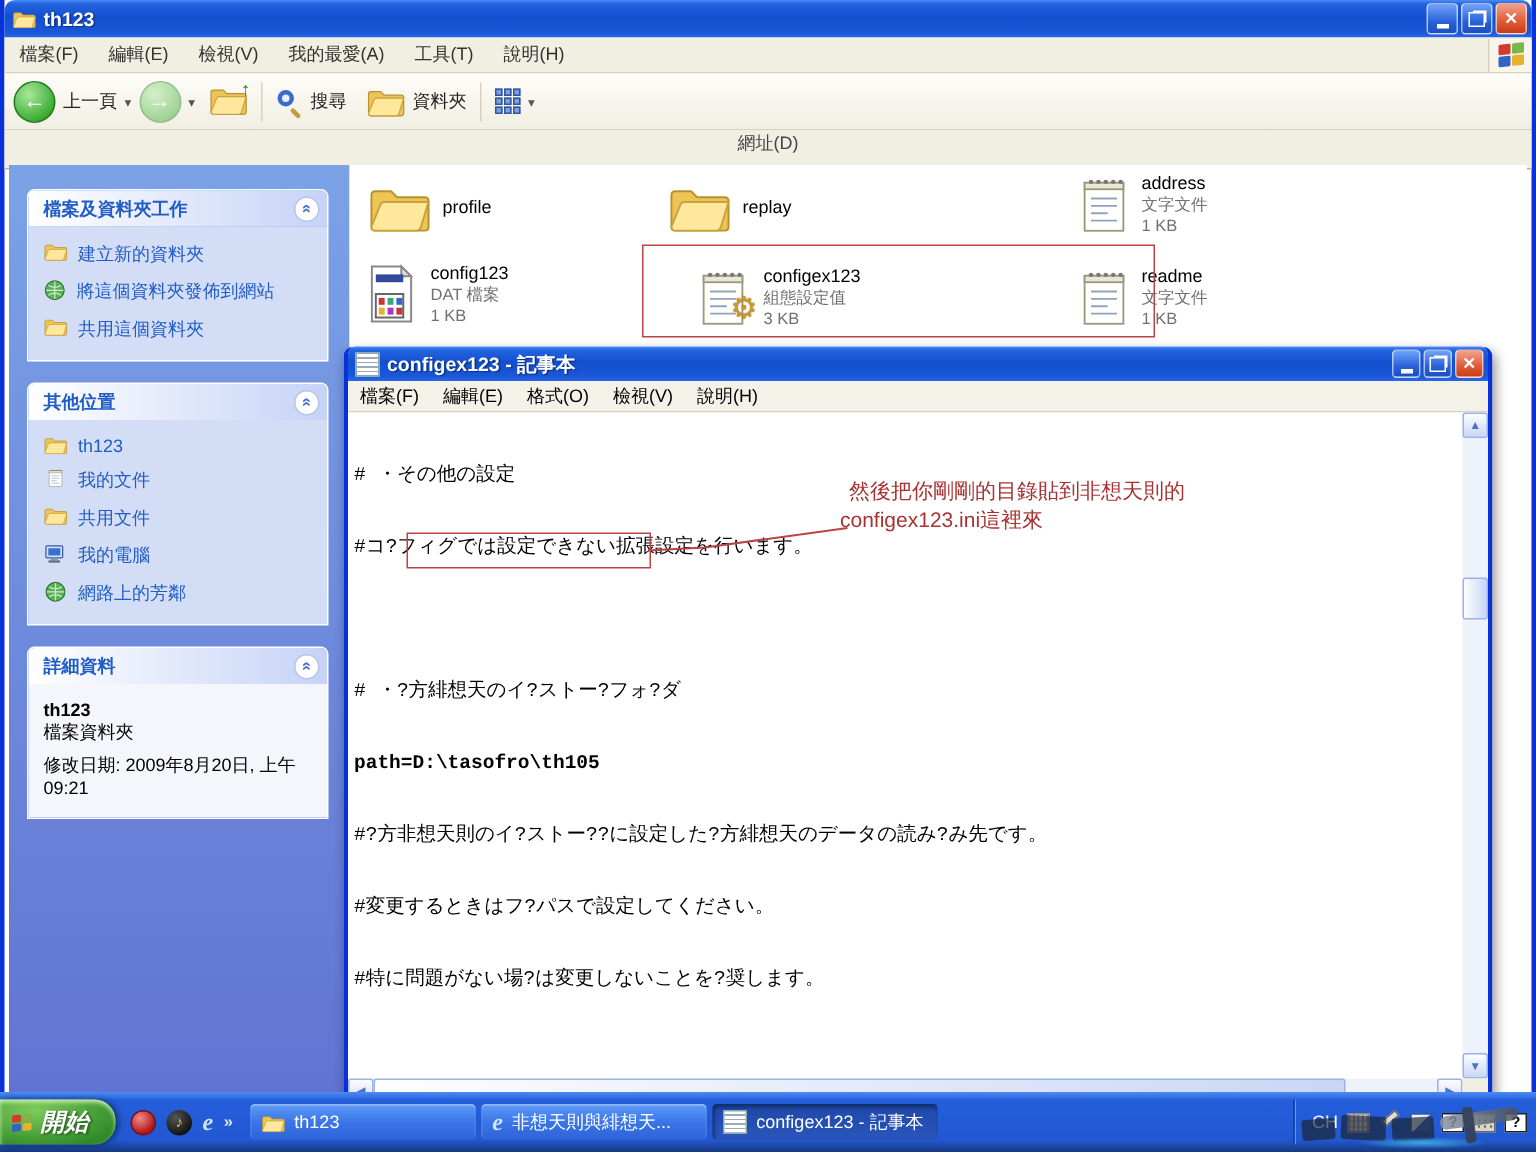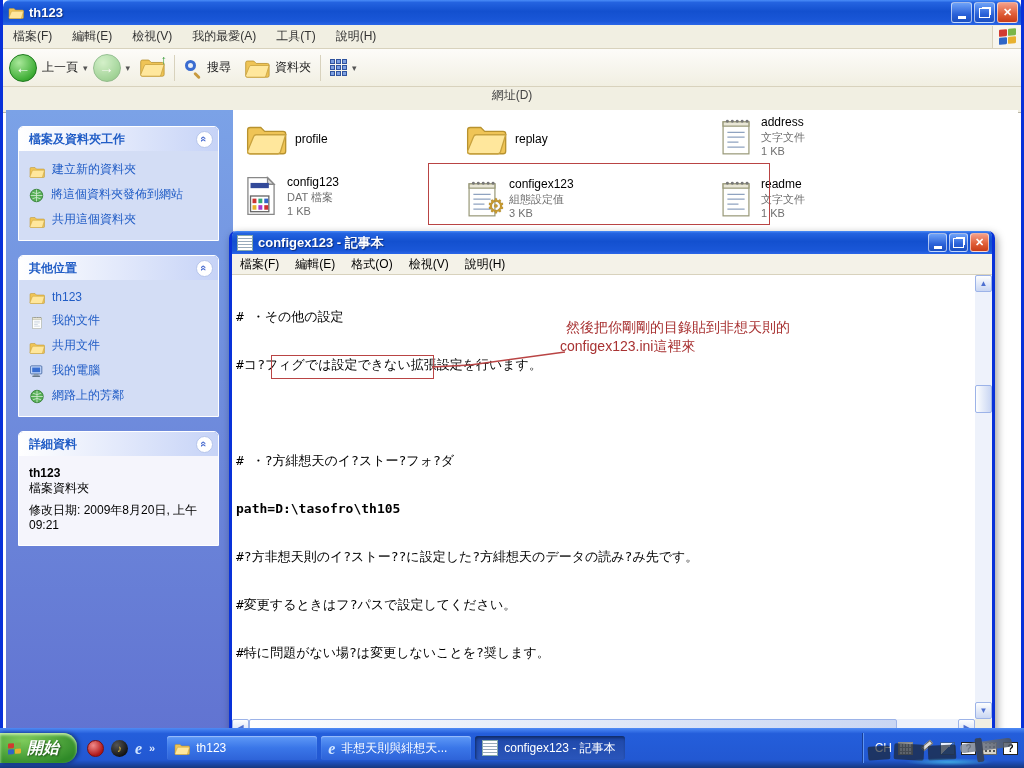--- a/index.html
+++ b/index.html
@@ -59,21 +59,21 @@
   .content{position:absolute;left:3px;right:3px;top:110px;bottom:0;display:flex;}
   .sidebar{width:227px;background:linear-gradient(180deg,#7ba2e7,#6173d1);padding:16px 14px 16px 12px;box-sizing:border-box;overflow:hidden;}
   .panel{border:1px solid #fff;border-radius:5px 5px 0 0;margin-bottom:14px;overflow:hidden;}
   .phead{height:24px;background:linear-gradient(90deg,#ffffff,#c6d3f7);color:#215dc6;font-weight:bold;font-size:12px;
     display:flex;align-items:center;padding:0 5px 0 10px;}
   .chev{margin-left:auto;width:17px;height:17px;border-radius:50%;background:#fff;border:1px solid #b5c4ea;
     color:#4d6fd0;display:flex;align-items:center;justify-content:center;font-size:11px;font-weight:bold;box-sizing:border-box;}
   .chev span{transform:rotate(90deg);display:block;}
   .pbody{background:#d3ddf5;padding:10px 6px 12px 10px;display:flex;flex-direction:column;gap:8px;}
   .pbody.details{background:#f5f5fc;color:#000;}
-  .pitem{display:flex;gap:7px;font-size:12px;color:#215dc6;align-items:flex-end;}
+  .pitem{display:flex;gap:7px;font-size:12px;color:#215dc6;align-items:flex-start;}
   .dname{font-weight:bold;font-size:12px;}
   .dtype{font-size:12px;}
   .dmod{font-size:12px;margin-top:6px;line-height:15px;width:180px;}
 
   .files{position:relative;flex:1;background:#fff;}
   .tile{position:absolute;display:flex;align-items:center;gap:8px;}
   .tile .ticon{width:42px;height:44px;position:relative;flex:none;display:flex;align-items:center;justify-content:center;}
   .tile .tname{font-size:12px;color:#000;line-height:15px;}
   .tile .tmeta{font-size:11px;color:#707070;line-height:14px;}
   .gear-ovl{position:absolute;right:-4px;bottom:2px;font-size:20px;color:#c89a2e;text-shadow:0 0 1px #7a5c10;}
@@ -81,21 +81,21 @@
   
   .notepad{position:absolute;left:229px;top:231px;width:766px;height:507px;z-index:30;
     border:3px solid #0831d9;border-top:none;border-radius:7px 7px 0 0;box-sizing:border-box;background:#fff;
     box-shadow:2px 3px 8px rgba(0,0,0,.4);}
   .np-title{height:23px;border-radius:5px 5px 0 0;}
   .np-menu{height:20px;background:#f4f2e8;border-bottom:1px solid #d8d2bd;display:flex;align-items:center;font-size:12px;color:#000;}
   .np-menu .mi{padding:0 8px;}
   .np-client{position:relative;height:calc(100% - 43px);background:#fff;}
   .np-text{position:absolute;left:0;top:0;right:17px;bottom:17px;overflow:hidden;padding:2px 0 0 4px;
     font-family:"DejaVu Sans Mono",monospace;font-size:13px;line-height:16px;white-space:pre;color:#000;}
-  .tl{height:16px;}
+  .tl{height:16px;font-family:Liberation Mono, monospace;}
   .tl.b{font-weight:bold;}
   .npicon{width:14px;height:14px;background:#fff;border:1px solid #8aa;flex:none;
     background-image:repeating-linear-gradient(180deg,#fff 0 2px,#9ab 2px 3px);}
 
   
   .sb-v{position:absolute;right:0;top:0;bottom:17px;width:17px;background:#eef2fb;}
   .sb-h{position:absolute;left:0;bottom:0;right:17px;height:17px;background:#eef2fb;}
   .sb-corner{position:absolute;right:0;bottom:0;width:17px;height:17px;background:#f1efe2;}
   .sbtn{position:absolute;width:17px;height:17px;background:linear-gradient(180deg,#fdfefe,#c9d6f3);
     border:1px solid #9cb3e8;box-sizing:border-box;border-radius:2px;color:#4d6fd0;font-size:8px;
@@ -380,21 +380,21 @@
 
       <div class="files">
         <div class="tile" style="left:12px;top:6px;">
           <span class="ticon">
               <svg style="width:42px;height:36px;">
                 <use href="#i-folder"></use>
               </svg>
             </span>
           <span><span class="tname">profile</span></span>
         </div>
-        <div class="tile" style="left:232px;top:6px;">
+        <div class="tile" style="left:212px;top:6px;">
           <span class="ticon">
               <svg style="width:42px;height:36px;">
                 <use href="#i-folder"></use>
               </svg>
             </span>
           <span><span class="tname">replay</span></span>
         </div>
         <div class="tile" style="left:486px;top:4px;">
           <span class="ticon" style="width:34px;">
               <svg style="width:32px;height:42px;">

